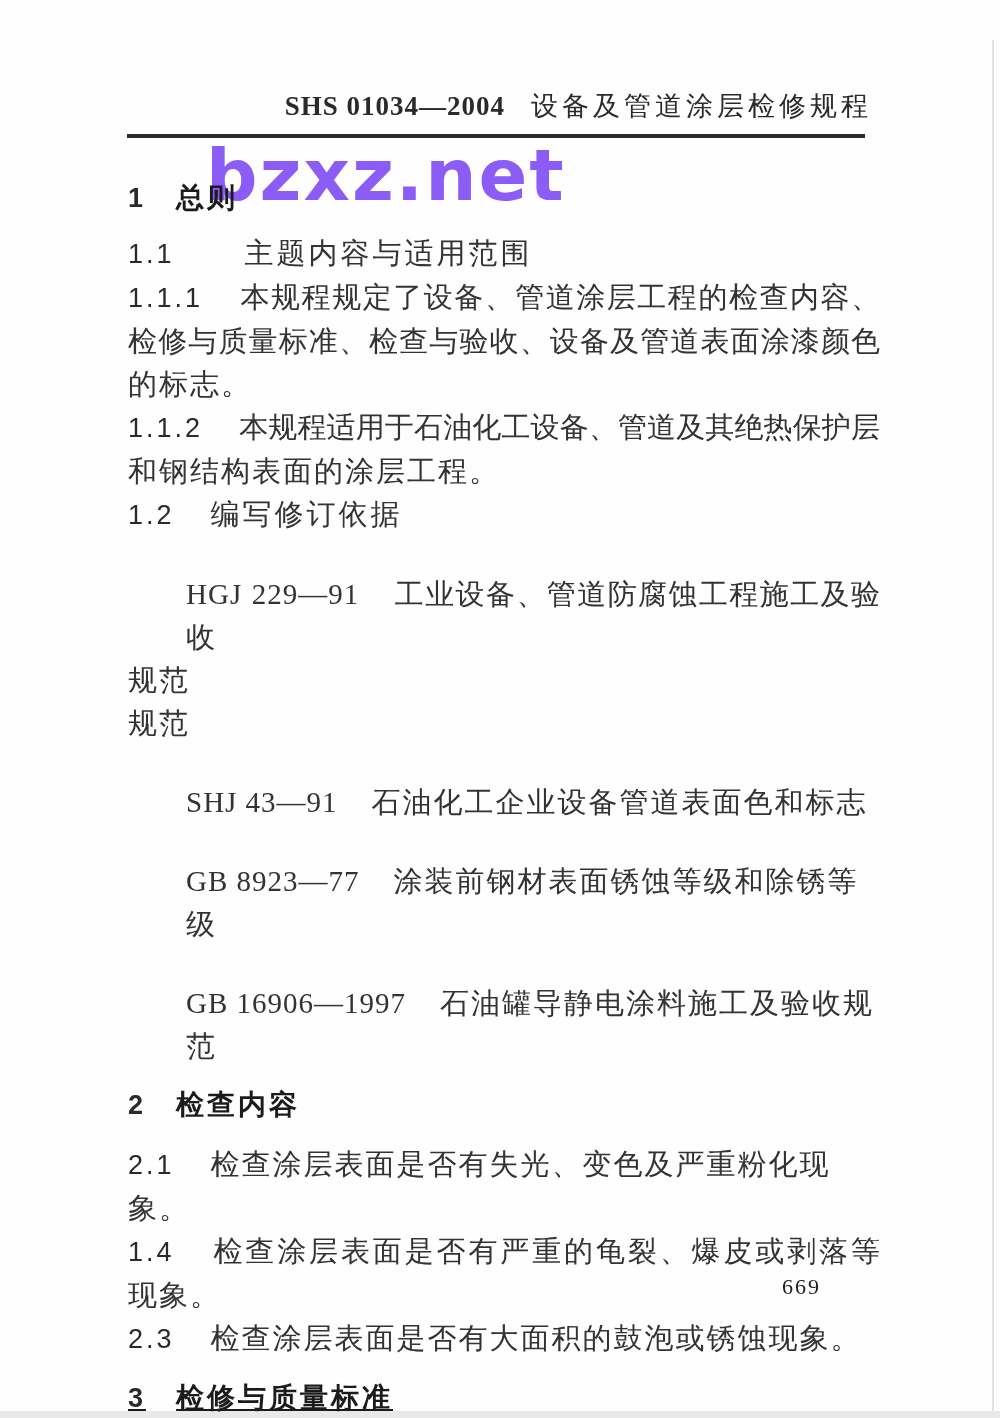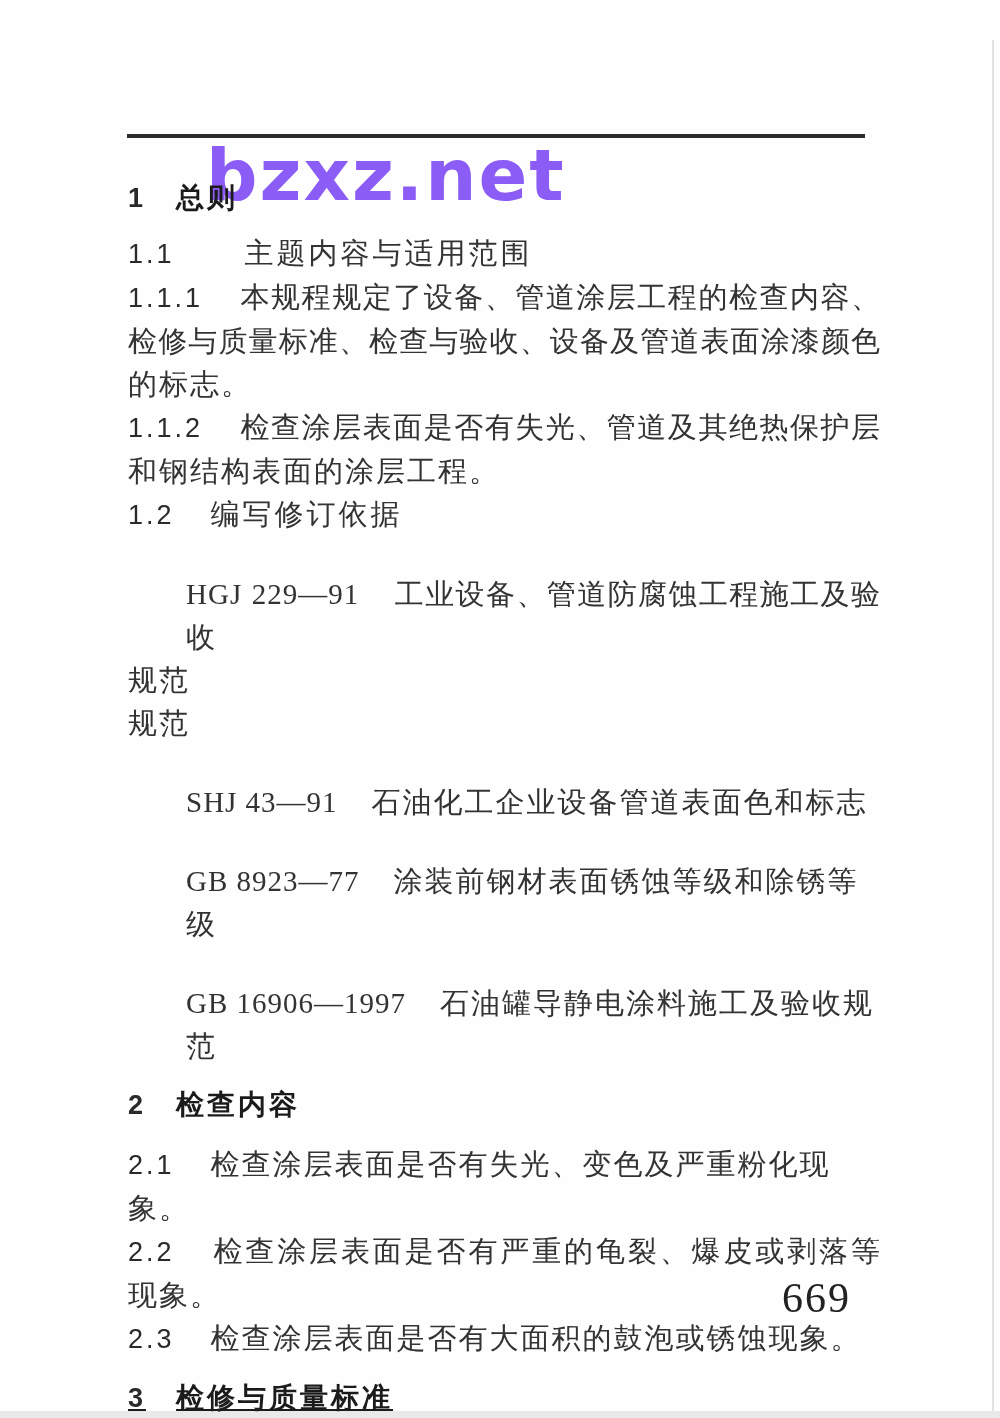--- a/index.html
+++ b/index.html
@@ -115,33 +115,36 @@
     text-align: justify;
     text-align-last: justify;
     text-justify: inter-character;
   }
   .ls { letter-spacing: 2px; }
   .sub-title { letter-spacing: 3px; margin-top: 35px; }
   .pageno {
     position: absolute;
     left: 782px;
     top: 1274px;
-    font-size: 42px;
+    font-size: 22px;
     letter-spacing: 2px;
     color: #222222;
     z-index: 1;
   }
 </style>
 </head>
 <body>
 
 <div class="page">
 
   <div class="watermark">bzxz.net</div>
 
+  <div class="runhead">
+    <span class="code">SHS 01034—2004</span><span class="doc-title">设备及管道涂层检修规程</span>
+  </div>
 
   <div class="head-rule"></div>
 
   <div class="content">
 
     <div class="ln h h1-line">
       <span class="num">1</span><span>总则</span>
     </div>
 
     <div class="ln">
@@ -152,21 +155,21 @@
       <span class="num">1.1.1</span><span>本规程规定了设备、管道涂层工程的检查内容、</span>
     </div>
     <div class="ln jst">
       <span>检修与质量标准、检查与验收、设备及管道表面涂漆颜色</span>
     </div>
     <div class="ln ls">
       <span>的标志。</span>
     </div>
 
     <div class="ln jst">
-      <span class="num">1.1.2</span><span>检查涂层表面是否有失光、管道及其绝热保护层</span>
+      <span class="num">1.1.2</span><span>本规程适用于石油化工设备、管道及其绝热保护层</span>
     </div>
     <div class="ln ls">
       <span>和钢结构表面的涂层工程。</span>
     </div>
 
     <div class="ln">
       <span class="num">1.2</span><span class="sub-title">编写修订依据</span>
     </div>
 
     <div class="ln ind jst">
@@ -194,21 +197,21 @@
 
     <div class="ln h h2-line">
       <span class="num">2</span><span>检查内容</span>
     </div>
 
     <div class="ln ls">
       <span class="num">2.1</span><span>检查涂层表面是否有失光、变色及严重粉化现象。</span>
     </div>
 
     <div class="ln jst">
-      <span class="num">2.2</span><span>检查涂层表面是否有严重的龟裂、爆皮或剥落等</span>
+      <span class="num">1.4</span><span>检查涂层表面是否有严重的龟裂、爆皮或剥落等</span>
     </div>
     <div class="ln ls">
       <span>现象。</span>
     </div>
 
     <div class="ln ls">
       <span class="num">2.3</span><span>检查涂层表面是否有大面积的鼓泡或锈蚀现象。</span>
     </div>
 
     <div class="ln h h3-line">

